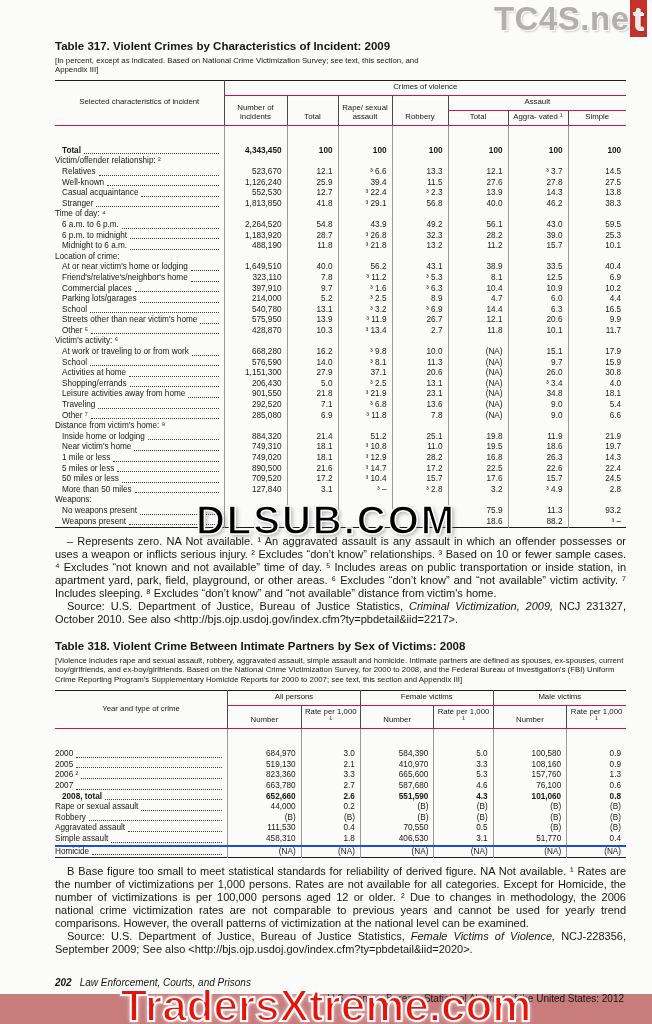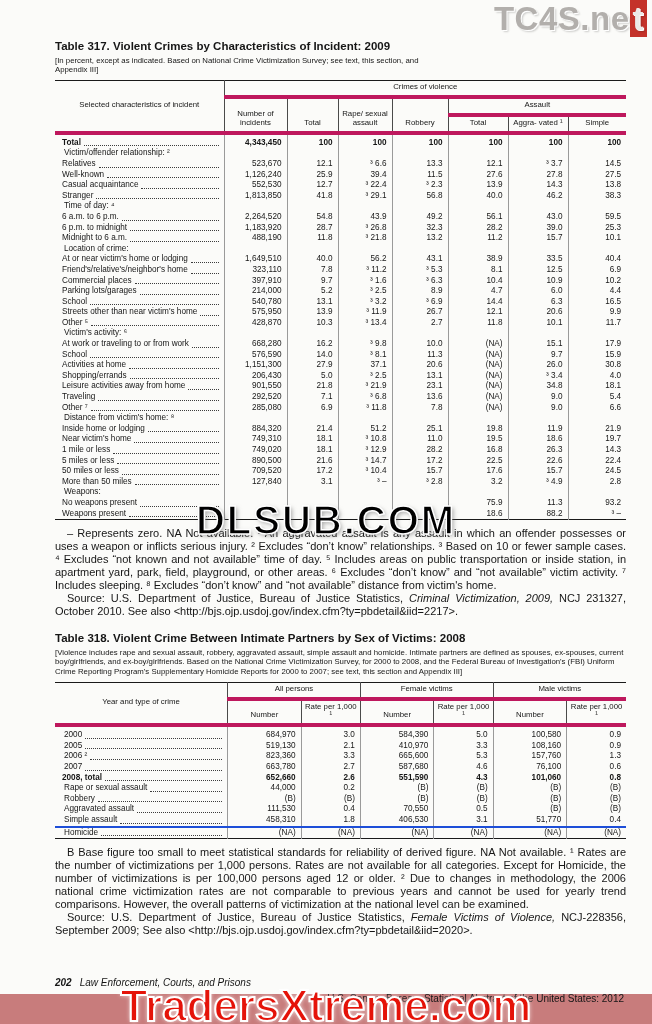--- a/index.html
+++ b/index.html
@@ -6,31 +6,31 @@
   body{width:652px;height:1024px;position:relative;overflow:hidden;background:#fbfbf9;
        font-family:"Liberation Sans","DejaVu Sans",sans-serif;color:#161616;}
   .page{padding:40px 26px 0 55px;position:relative;z-index:1;}
   .tbl-title{font-size:11.5px;font-weight:bold;margin:0 0 4px;}
   .bracket-note{font-size:7.8px;line-height:9.2px;margin:0 0 6px;}
   .note-narrow{max-width:372px;}
   table{border-collapse:collapse;width:100%;table-layout:fixed;}
   .dtable{border-top:1.4px solid #1a1a1a;border-bottom:1.4px solid #1a1a1a;}
   .dtable th{font-weight:normal;font-size:7.8px;line-height:8.8px;
              vertical-align:bottom;padding:2px 2px 3px;border-left:1px solid #4a4a4a;
-             border-bottom:4px solid #be185d;}
+             border-bottom:1px solid #be185d;}
   .dtable th.stub-h{border-left:none;vertical-align:middle;}
   .dtable td{font-size:8.2px;line-height:10.6px;padding:0 5px 0 2px;
              border-left:1px solid #9a9a9a;vertical-align:bottom;}
   .dtable td.stub{border-left:none;padding:0 2px 0 0;}
   .dtable td.num{text-align:right;white-space:nowrap;}
   tr.sect td{padding-top:4px;}
-  tbody tr:first-child td{padding-top:3px;}
+  tbody tr:first-child td{padding-top:20px;}
   tr.bold td{font-weight:bold;}
   tr.topline td{border-top:2px solid #1d4ed8;}
-  .lblwrap{display:flex;align-items:flex-end;margin-left:9px;}
+  .lblwrap{display:flex;align-items:flex-end;}
   .ind1{margin-left:7px;}
   .lbl-txt{white-space:nowrap;}
   .dots{flex:1 1 6px;margin:0 3px 2px 3px;border-bottom:1px dotted #3c3c3c;}
   .fnotes{font-size:11px;line-height:13px;text-align:justify;margin-top:7px;}
   .fnotes p{margin:0;text-indent:12px;}
   .t318-block{margin-top:14px;}
   .wm-top{position:absolute;top:0;right:5px;font-size:33px;font-weight:700;letter-spacing:.5px;
           color:#b2afac;text-shadow:1px 1px 0 #fff,2px 2px 2px rgba(0,0,0,.18);z-index:20;}
   .wm-top .accent{background:#c4322a;color:#eceae8;padding:0 3px;}
   .wm-mid{position:absolute;top:498px;left:50%;transform:translateX(-50%);font-size:40px;

